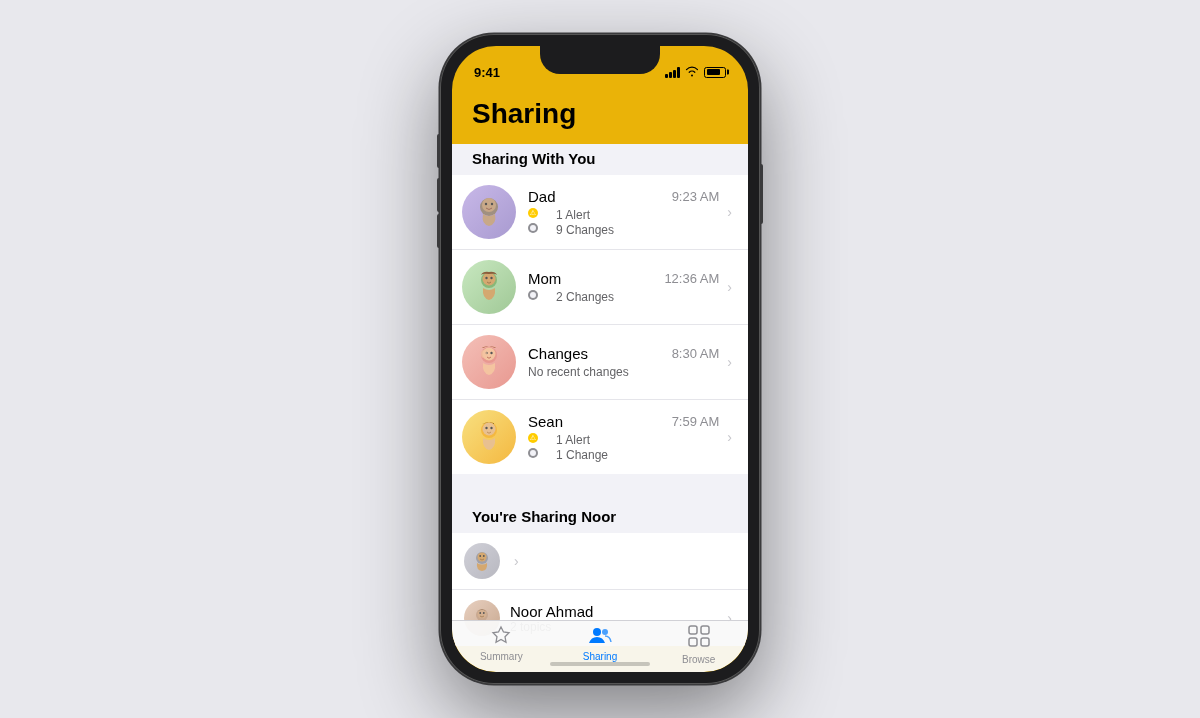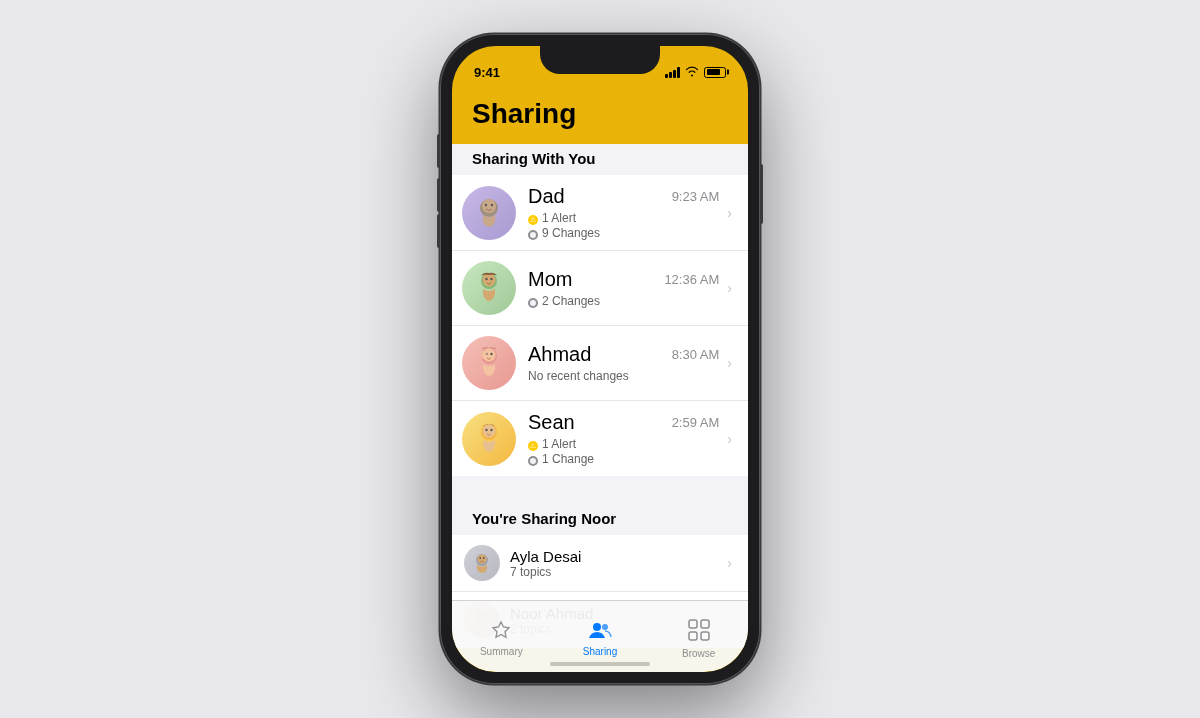--- a/index.html
+++ b/index.html
@@ -226,41 +226,41 @@
     }
 
     .contact-name-row {
       display: flex;
       align-items: center;
       justify-content: space-between;
       margin-bottom: 3px;
     }
 
     .contact-name {
-      font-size: 20px;
+      font-size: 15px;
       font-weight: 500;
       color: #000;
     }
 
     .contact-time {
       font-size: 13px;
       color: #8e8e93;
       margin-right: 4px;
     }
 
     .contact-details {
       display: flex;
       flex-direction: column;
       gap: 1px;
     }
 
     .detail-line {
       display: flex;
-      align-items: flex-end;
-      gap: 4px;
+      align-items: flex-start;
+      gap: 18px;
       font-size: 12px;
       color: #636366;
     }
 
     .alert-dot {
       width: 10px;
       height: 10px;
       background: #ffcc00;
       border-radius: 50%;
       flex-shrink: 0;
@@ -332,25 +332,25 @@
       font-size: 12px;
       color: #636366;
     }
 
     
     .tab-bar {
       position: absolute;
       bottom: 0;
       left: 0;
       right: 0;
-      height: 72px;
+      height: 52px;
       background: rgba(249,249,249,0.94);
       border-top: 0.5px solid #d1d1d6;
       display: flex;
-      align-items: center;
+      align-items: flex-start;
       padding-top: 4px;
       border-radius: 0 0 44px 44px;
     }
 
     .tab-item {
       flex: 1;
       display: flex;
       flex-direction: column;
       align-items: center;
       gap: 3px;
@@ -499,21 +499,21 @@
               <circle cx="24.5" cy="13" r="1.2" fill="#555"></circle>
               <path d="M20 17 Q22 19.5 24 17" stroke="#c07860" stroke-width="1" fill="none"></path>
               <path d="M16 23 Q22 27 28 23 Q29 33 22 35 Q15 33 16 23Z" fill="#f4c4a0"></path>
               <path d="M15 8 Q22 5 29 8 Q28 6 22 6.5 Q16 6 15 8Z" fill="#8b4513"></path>
 
               <ellipse cx="17" cy="14" rx="3" ry="4" fill="#f4c4a0" opacity="0.7"></ellipse>
             </svg>
           </div>
           <div class="contact-info">
             <div class="contact-name-row">
-              <span class="contact-name">Ahmad</span>
+              <span class="contact-name">Changes</span>
               <span class="contact-time">8:30 AM</span>
             </div>
             <div class="contact-details">
               <div class="detail-line">
                 <span style="color:#636366">No recent changes</span>
               </div>
             </div>
           </div>
           <span class="chevron">›</span>
         </div>
@@ -526,21 +526,21 @@
               <circle cx="19.5" cy="13" r="1.2" fill="#555"></circle>
               <circle cx="24.5" cy="13" r="1.2" fill="#555"></circle>
               <path d="M20 17 Q22 19.5 24 17" stroke="#c09060" stroke-width="1" fill="none"></path>
               <path d="M16 23 Q22 27 28 23 Q29 33 22 35 Q15 33 16 23Z" fill="#e8c090"></path>
               <path d="M15 9 Q22 6 29 9 Q26 7 22 7.5 Q18 7 15 9Z" fill="#5c3d20"></path>
             </svg>
           </div>
           <div class="contact-info">
             <div class="contact-name-row">
               <span class="contact-name">Sean</span>
-              <span class="contact-time">2:59 AM</span>
+              <span class="contact-time">7:59 AM</span>
             </div>
             <div class="contact-details">
               <div class="detail-line">
                 <span class="alert-dot">⚠</span>
                 <span>1 Alert</span>
               </div>
               <div class="detail-line">
                 <span class="change-dot"></span>
                 <span>1 Change</span>
               </div>
@@ -560,24 +560,20 @@
         <div class="sharing-row">
           <div class="sharing-avatar avatar-ayla">
             <svg width="30" height="30" viewBox="0 0 30 30">
               <circle cx="15" cy="12" r="6" fill="#a0a0a8"></circle>
               <circle cx="15" cy="11" r="4.5" fill="#d4a870"></circle>
               <circle cx="13.2" cy="10" r="0.9" fill="#555"></circle>
               <circle cx="16.8" cy="10" r="0.9" fill="#555"></circle>
               <path d="M13 13 Q15 15 17 13" stroke="#a07850" stroke-width="0.8" fill="none"></path>
               <path d="M10 17 Q15 20 20 17 Q21 24 15 25 Q9 24 10 17Z" fill="#d4a870"></path>
             </svg>
-          </div>
-          <div class="sharing-info">
-            <div class="sharing-name">Ayla Desai</div>
-            <div class="sharing-subtitle">7 topics</div>
           </div>
           <span class="chevron">›</span>
         </div>
 
         <div class="sharing-row">
           <div class="sharing-avatar avatar-noor">
             <svg width="30" height="30" viewBox="0 0 30 30">
               <circle cx="15" cy="12" r="6" fill="#c8a890"></circle>
               <circle cx="15" cy="11" r="4.5" fill="#d4b090"></circle>
               <circle cx="13.2" cy="10" r="0.9" fill="#555"></circle>

